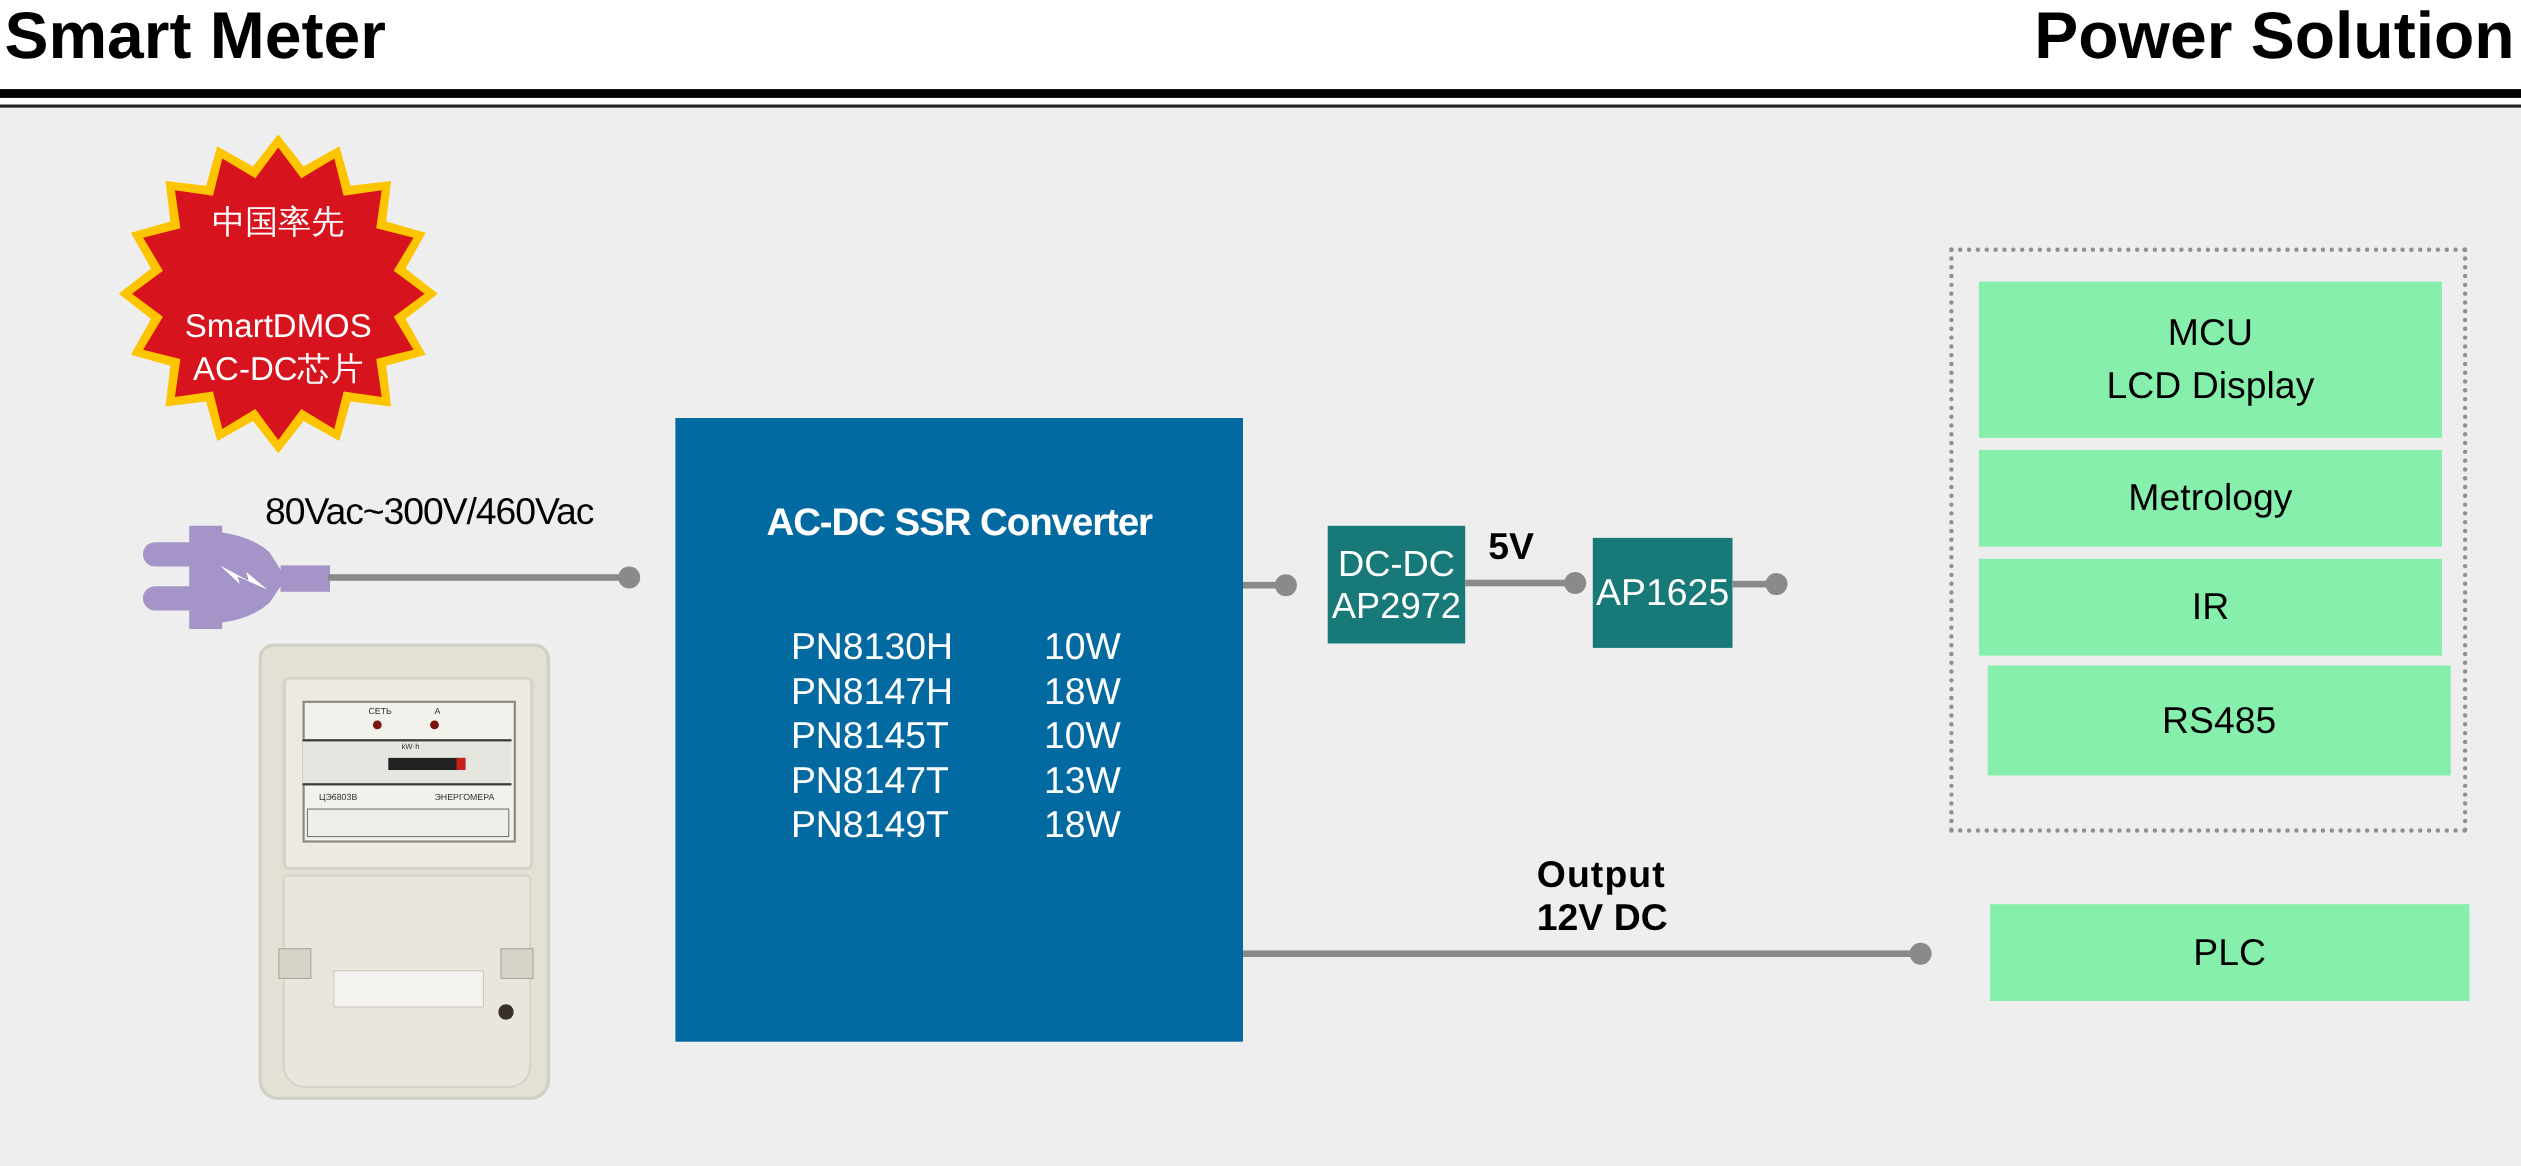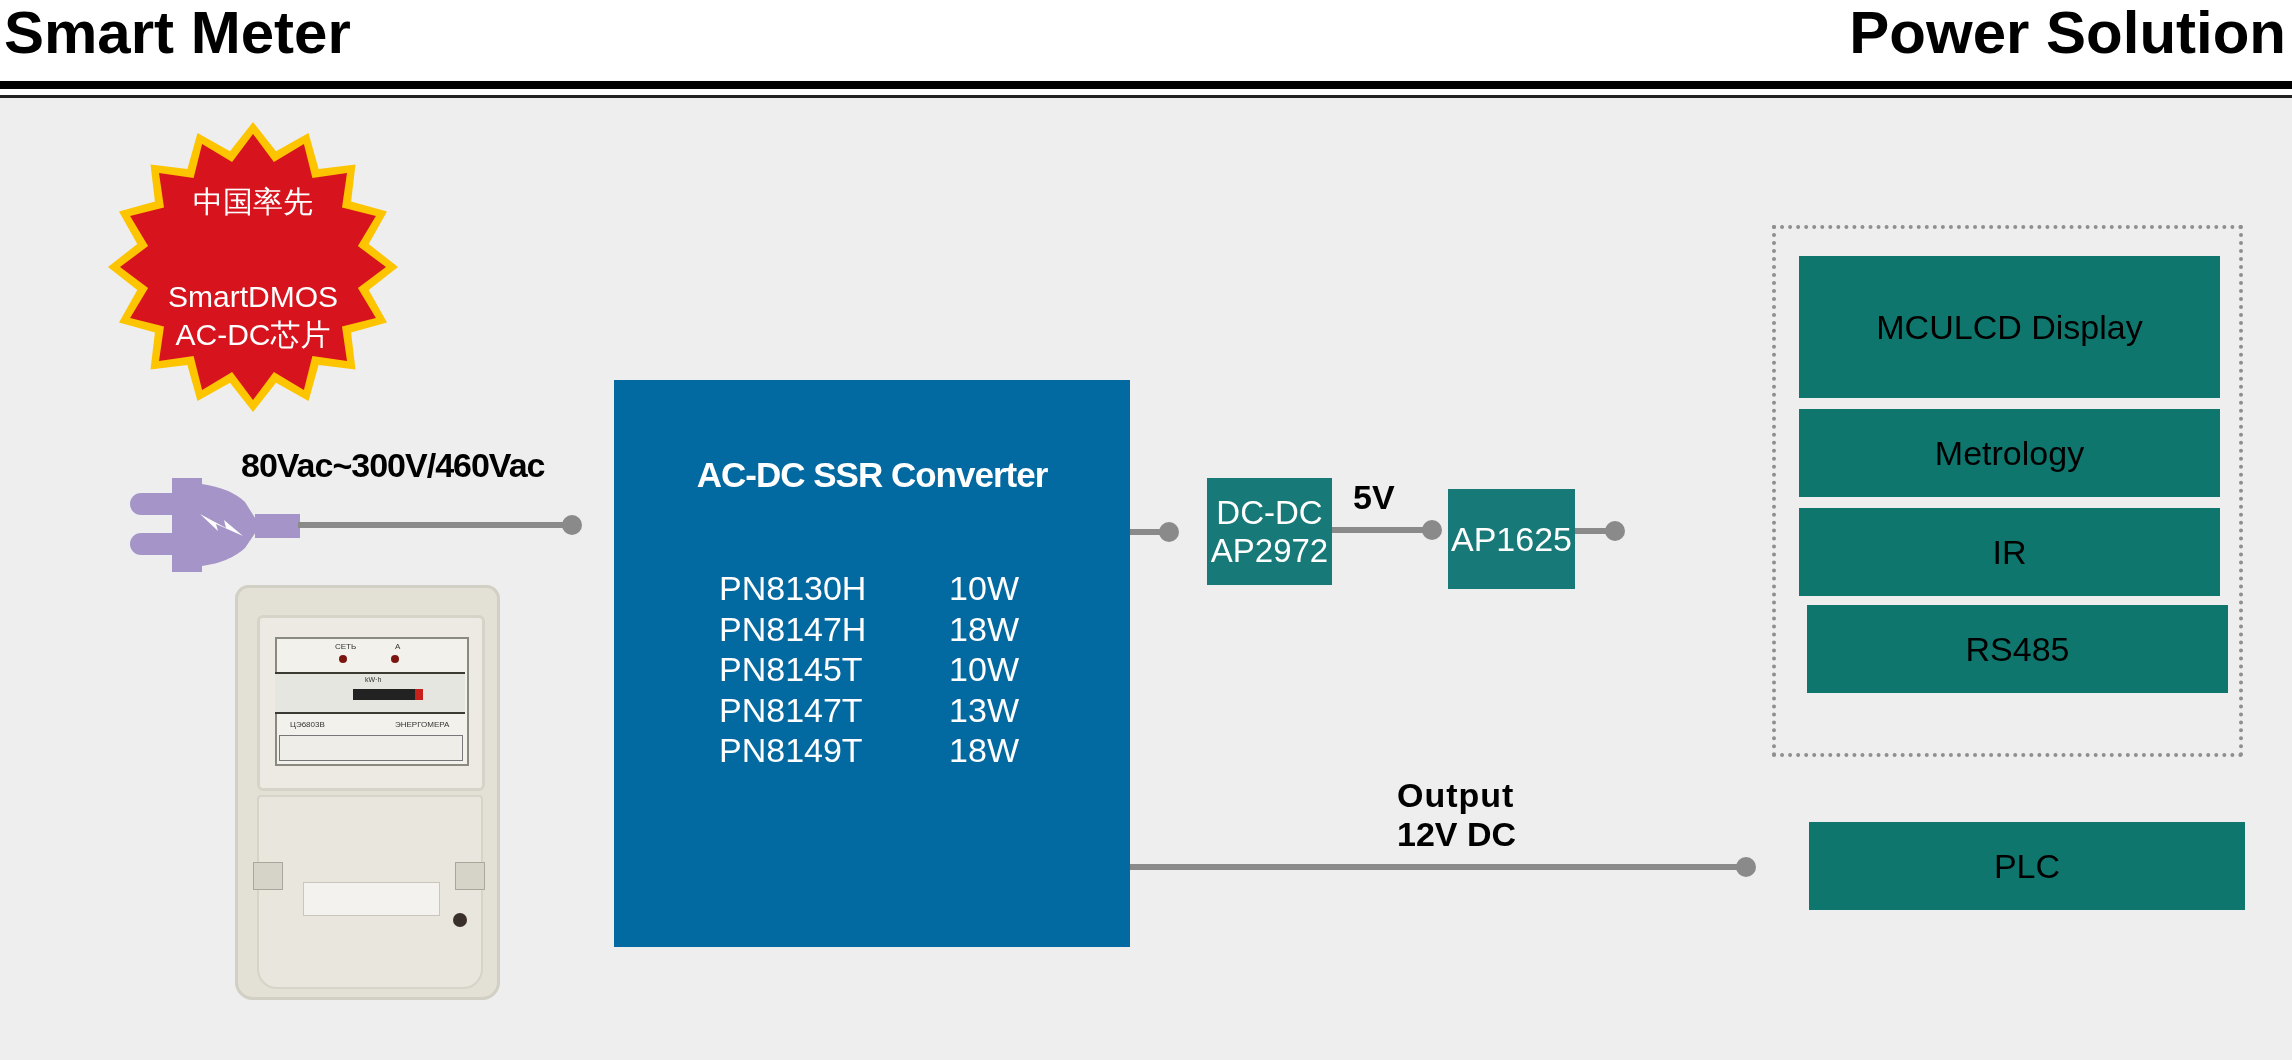--- a/index.html
+++ b/index.html
@@ -13,21 +13,21 @@
   .canvas{position:absolute;left:0;top:98px;width:2292px;height:962px;background:#eeeeee;}
   .wire{position:absolute;background:#8a8a8a;height:6px;}
   .dot{position:absolute;width:20px;height:20px;border-radius:50%;background:#8a8a8a;}
   .lbl{position:absolute;color:#000;white-space:nowrap;}
   .purple{position:absolute;left:614px;top:380px;width:516px;height:567px;background:#0369a1;}
   .conv-title{position:absolute;left:0;width:100%;top:75px;text-align:center;color:#fff;font-size:35px;font-weight:bold;letter-spacing:-1px;}
   .parts{position:absolute;left:105px;top:188px;width:300px;}
   .prow{height:40.5px;display:flex;justify-content:space-between;color:#fff;font-size:34px;line-height:40px;}
   .prow .pw{text-align:right;width:100px;}
   .teal{position:absolute;background:#187a78;color:#fff;text-align:center;display:flex;flex-direction:column;justify-content:center;align-items:center;font-size:33px;line-height:38px;}
-  .gray{position:absolute;background:#0f766e;color:#000;text-align:center;display:flex;justify-content:center;align-items:center;font-size:34px;line-height:48px;}
+  .gray{position:absolute;background:#86efac;color:#000;text-align:center;display:flex;flex-direction:column;justify-content:center;align-items:center;font-size:34px;line-height:48px;}
   .dotted{position:absolute;left:1772px;top:225px;width:471px;height:532px;border:4px dotted #8f8f8f;box-sizing:border-box;}
   .badge-text{position:absolute;left:0;width:100%;text-align:center;color:#fff;}
   .meter{position:absolute;left:235px;top:585px;width:265px;height:415px;}
 </style>
 </head>
 <body>
 
 <div id="title-left" class="hdr">Smart Meter</div>
 <div id="title-right" class="hdr">Power Solution</div>
 <div class="rule-thick"></div>
@@ -38,21 +38,21 @@
 <div class="abs" style="left:108px;top:122px;width:290px;height:290px;">
   <svg width="290" height="290" viewBox="0 0 290 290" style="position:absolute;left:0;top:0;">
     <polygon id="burst-outer" fill="#fdc400" points="145.0,0.0 168.0,29.3 200.5,11.0 210.6,46.9 247.5,42.5 243.1,79.4 279.0,89.5 260.7,122.0 290.0,145.0 260.7,168.0 279.0,200.5 243.1,210.6 247.5,247.5 210.6,243.1 200.5,279.0 168.0,260.7 145.0,290.0 122.0,260.7 89.5,279.0 79.4,243.1 42.5,247.5 46.9,210.6 11.0,200.5 29.3,168.0 0.0,145.0 29.3,122.0 11.0,89.5 46.9,79.4 42.5,42.5 79.4,46.9 89.5,11.0 122.0,29.3"></polygon>
     <polygon id="burst-inner" fill="#d7141e" points="145.0,12.0 165.9,40.1 195.9,22.1 204.4,56.0 239.0,51.0 234.0,85.6 267.9,94.1 249.9,124.1 278.0,145.0 249.9,165.9 267.9,195.9 234.0,204.4 239.0,239.0 204.4,234.0 195.9,267.9 165.9,249.9 145.0,278.0 124.1,249.9 94.1,267.9 85.6,234.0 51.0,239.0 56.0,204.4 22.1,195.9 40.1,165.9 12.0,145.0 40.1,124.1 22.1,94.1 56.0,85.6 51.0,51.0 85.6,56.0 94.1,22.1 124.1,40.1"></polygon>
   </svg>
   <div class="badge-text" style="top:60px;font-size:30px;">中国率先</div>
   <div class="badge-text" style="top:158px;font-size:30px;">SmartDMOS</div>
   <div class="badge-text" style="top:193px;font-size:30px;">AC-DC芯片</div>
 </div>
 
-<div class="lbl" style="left:241px;top:446px;font-size:34px;font-weight:bold;letter-spacing:-1px;">80Vac~300V/460Vac</div>
+<div class="lbl" style="left:241px;top:446px;font-size:34px;font-weight:normal;letter-spacing:-1px;">80Vac~300V/460Vac</div>
 <div class="abs" style="left:130px;top:476px;width:170px;height:96px;">
   <svg width="170" height="96" viewBox="0 0 170 96">
     <rect x="0" y="17" width="60" height="22" rx="11" fill="#a594c7"></rect>
     <rect x="0" y="57" width="60" height="22" rx="11" fill="#a594c7"></rect>
     <path d="M42 2 H72 V8 Q100 12 115 26 L130 50 L115 72 Q100 86 72 90 V96 H42 Z" fill="#a594c7"></path>
     <rect x="125" y="38" width="45" height="24" fill="#a594c7"></rect>
     <polygon points="70,38 96,52 94,44 113,60 86,48 88,55" fill="#ffffff"></polygon>
   </svg>
 </div>
 <div class="wire" style="left:298px;top:522px;width:272px;"></div>
@@ -127,21 +127,21 @@
 <div class="gray" style="left:1799px;top:256px;width:421px;height:142px;">
   <span>MCU</span>
   <span>LCD Display</span>
 </div>
 <div class="gray" style="left:1799px;top:409px;width:421px;height:88px;">
   <span>Metrology</span>
 </div>
 <div class="gray" style="left:1799px;top:508px;width:421px;height:88px;">
   <span>IR</span>
 </div>
-<div class="gray" style="left:1807px;top:605px;width:421px;height:88px;">
+<div class="gray" style="left:1807px;top:605px;width:421px;height:100px;">
   <span>RS485</span>
 </div>
 
 <div class="lbl" style="left:1397px;top:776px;font-size:34px;font-weight:bold;letter-spacing:1px;">Output</div>
 <div class="lbl" style="left:1397px;top:815px;font-size:34px;font-weight:bold;">12V DC</div>
 <div class="wire" style="left:1130px;top:864px;width:610px;"></div>
 <div class="dot" style="left:1736px;top:857px;"></div>
 
 <div class="gray" style="left:1809px;top:822px;width:436px;height:88px;">
   <span>PLC</span>

